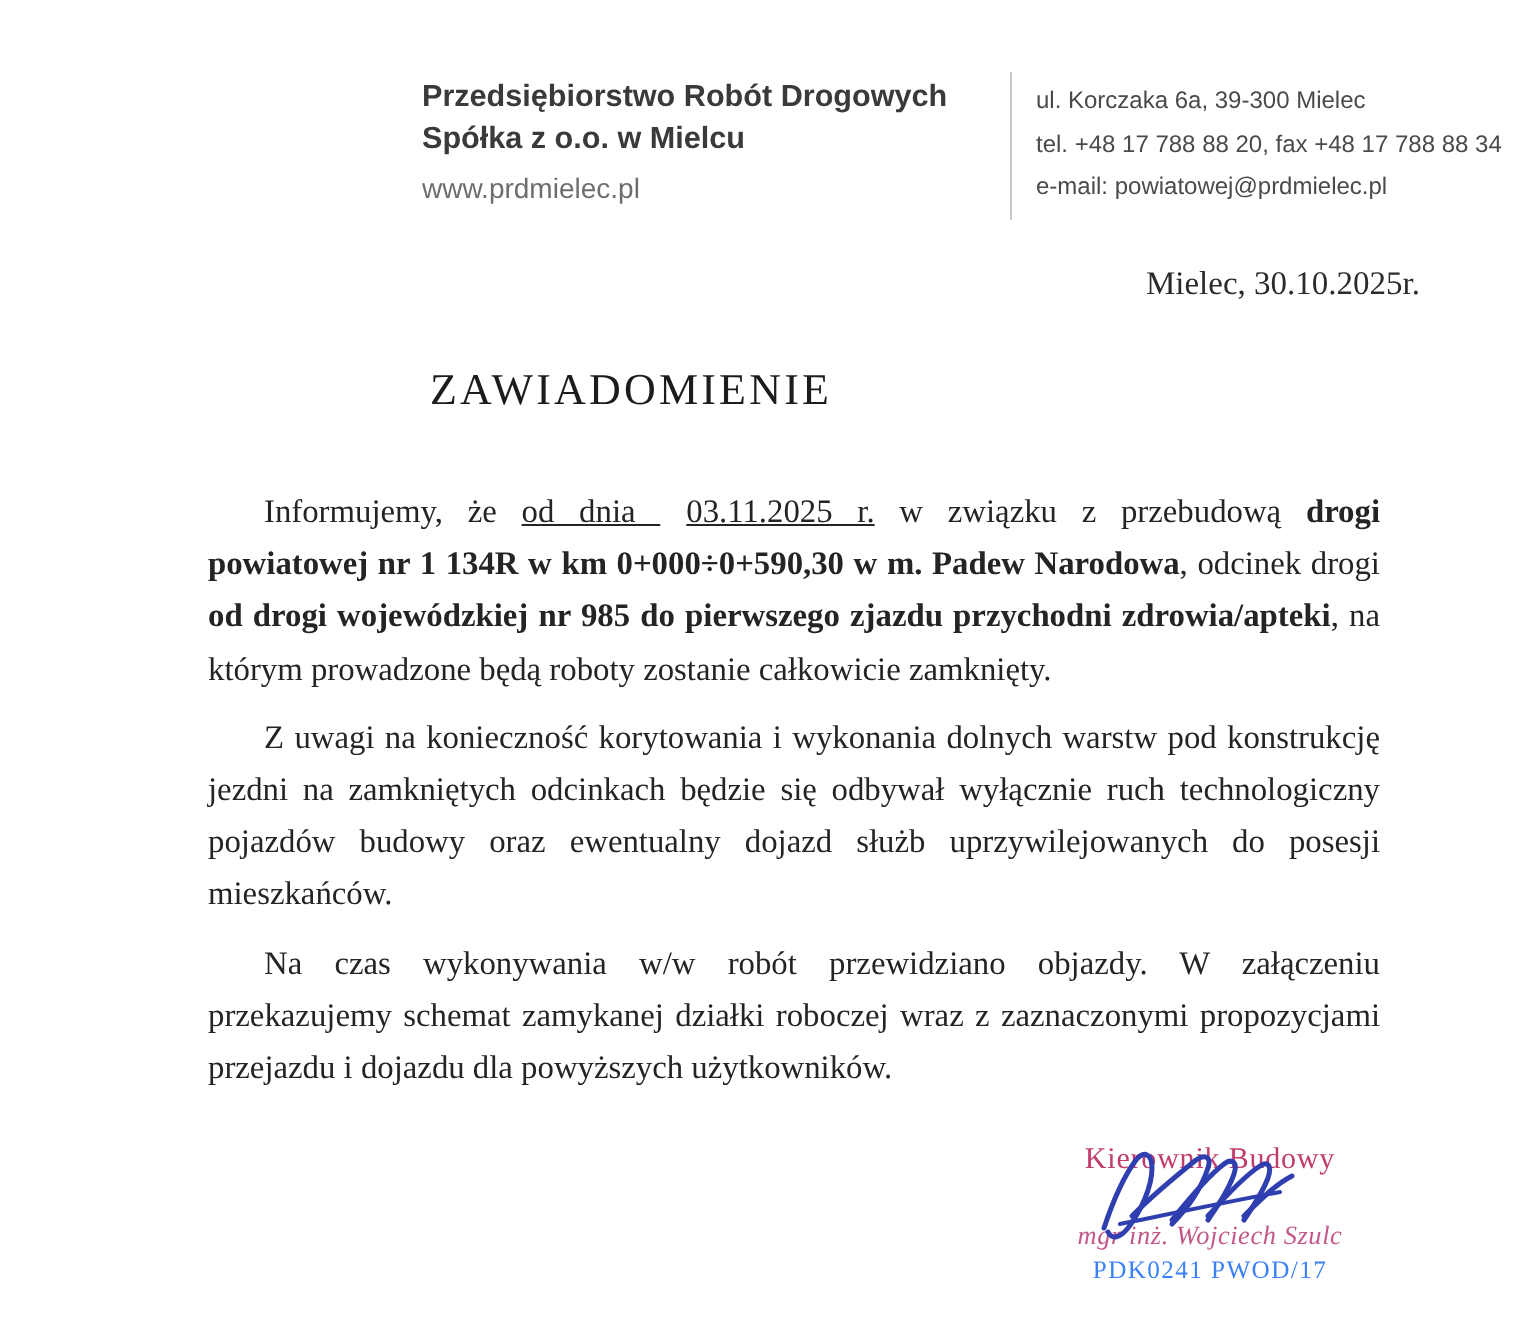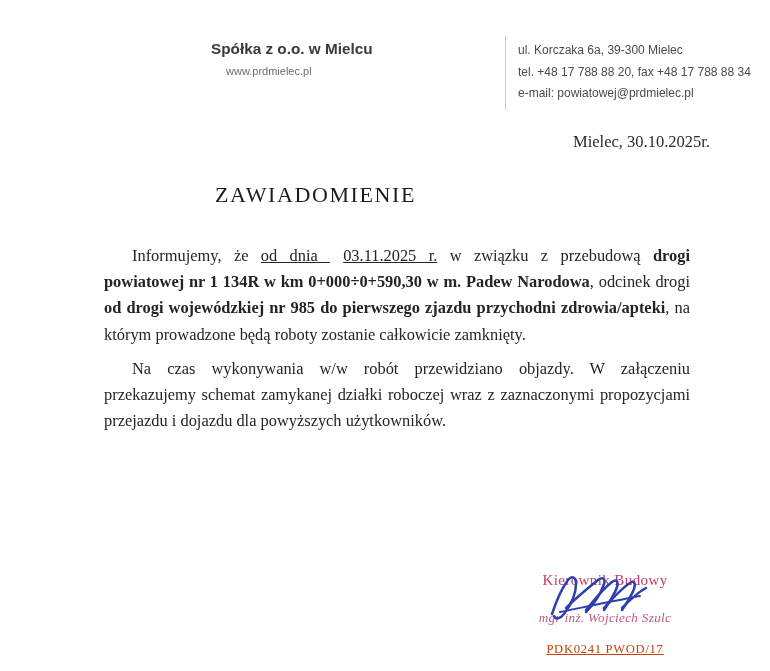--- a/index.html
+++ b/index.html
@@ -60,25 +60,24 @@
   .company-line {
     font-family: "Liberation Sans", sans-serif;
     font-weight: bold;
     font-size: 15.3px;
     line-height: 21px;
     color: #3a3a3a;
     white-space: nowrap;
   }
   #company-web {
     font-family: "Liberation Sans", sans-serif;
-    font-size: 11px;
+    font-size: 14px;
     color: #6d6d6d;
     margin-top: 6px;
     white-space: nowrap;
-    margin-left: 15px;
   }
 
   #header-divider {
     position: absolute;
     left: 505px;
     top: 36px;
     width: 1px;
     height: 74px;
     background: #c9c9c9;
   }
@@ -171,40 +170,40 @@
   #stamp-name {
     font-size: 13.2px;
     font-style: italic;
     letter-spacing: 0.3px;
     margin-top: 21px;
     color: #c2588a;
   }
   #stamp-license {
     font-size: 12.6px;
     letter-spacing: 0.7px;
-    margin-top: 16px;
-    color: #c2410c;
-    text-decoration: underline;
+    margin-top: 2px;
+    color: #3b82f6;
   }
   #signature-ink {
     position: absolute;
     left: 36px;
     top: -4px;
     width: 140px;
     height: 62px;
     pointer-events: none;
   }
 </style>
 </head>
 <body>
 
 <div id="letterhead">
 
 
   <div id="company-block">
+    <div class="company-line">Przedsiębiorstwo Robót Drogowych</div>
     <div class="company-line">Spółka z o.o. w Mielcu</div>
     <div id="company-web">www.prdmielec.pl</div>
   </div>
 
   <div id="header-divider"></div>
 
   <div id="contact-block">
     <div class="contact-line">ul. Korczaka 6a, 39-300 Mielec</div>
     <div class="contact-line">tel. +48 17 788 88 20, fax +48 17 788 88 34</div>
     <div class="contact-line">e-mail: powiatowej@prdmielec.pl</div>
@@ -212,20 +211,21 @@
 </div>
 
 <div id="date-line">Mielec,  30.10.2025r.</div>
 
 <div id="doc-title">ZAWIADOMIENIE</div>
 
 <div id="body-text">
 
   <p class="para"><span>Informujemy, że </span><span class="u">od dnia </span><span class="ub">03.11.2025 r.</span><span> w związku z przebudową </span><span class="b">drogi powiatowej nr 1 134R w km  0+000÷0+590,30 w m. Padew Narodowa</span><span>, odcinek drogi </span><span class="b">od drogi wojewódzkiej nr 985 do pierwszego zjazdu przychodni zdrowia/apteki</span><span>, na którym prowadzone będą roboty zostanie całkowicie zamknięty.</span></p>
 
+  <p class="para">Z uwagi na konieczność korytowania i wykonania dolnych warstw pod konstrukcję jezdni na zamkniętych odcinkach będzie się odbywał wyłącznie ruch technologiczny pojazdów budowy oraz ewentualny dojazd służb uprzywilejowanych do posesji mieszkańców.</p>
 
   <p class="para">Na czas wykonywania w/w robót przewidziano objazdy. W załączeniu przekazujemy schemat zamykanej działki roboczej wraz z zaznaczonymi propozycjami przejazdu i dojazdu dla powyższych użytkowników.</p>
 </div>
 
 <div id="signature-block">
   <div id="stamp-lines">
     <div class="stamp-line" id="stamp-role">Kierownik Budowy</div>
     <div class="stamp-line" id="stamp-name">mgr inż. Wojciech Szulc</div>
     <div class="stamp-line" id="stamp-license">PDK0241 PWOD/17</div>
   </div>

